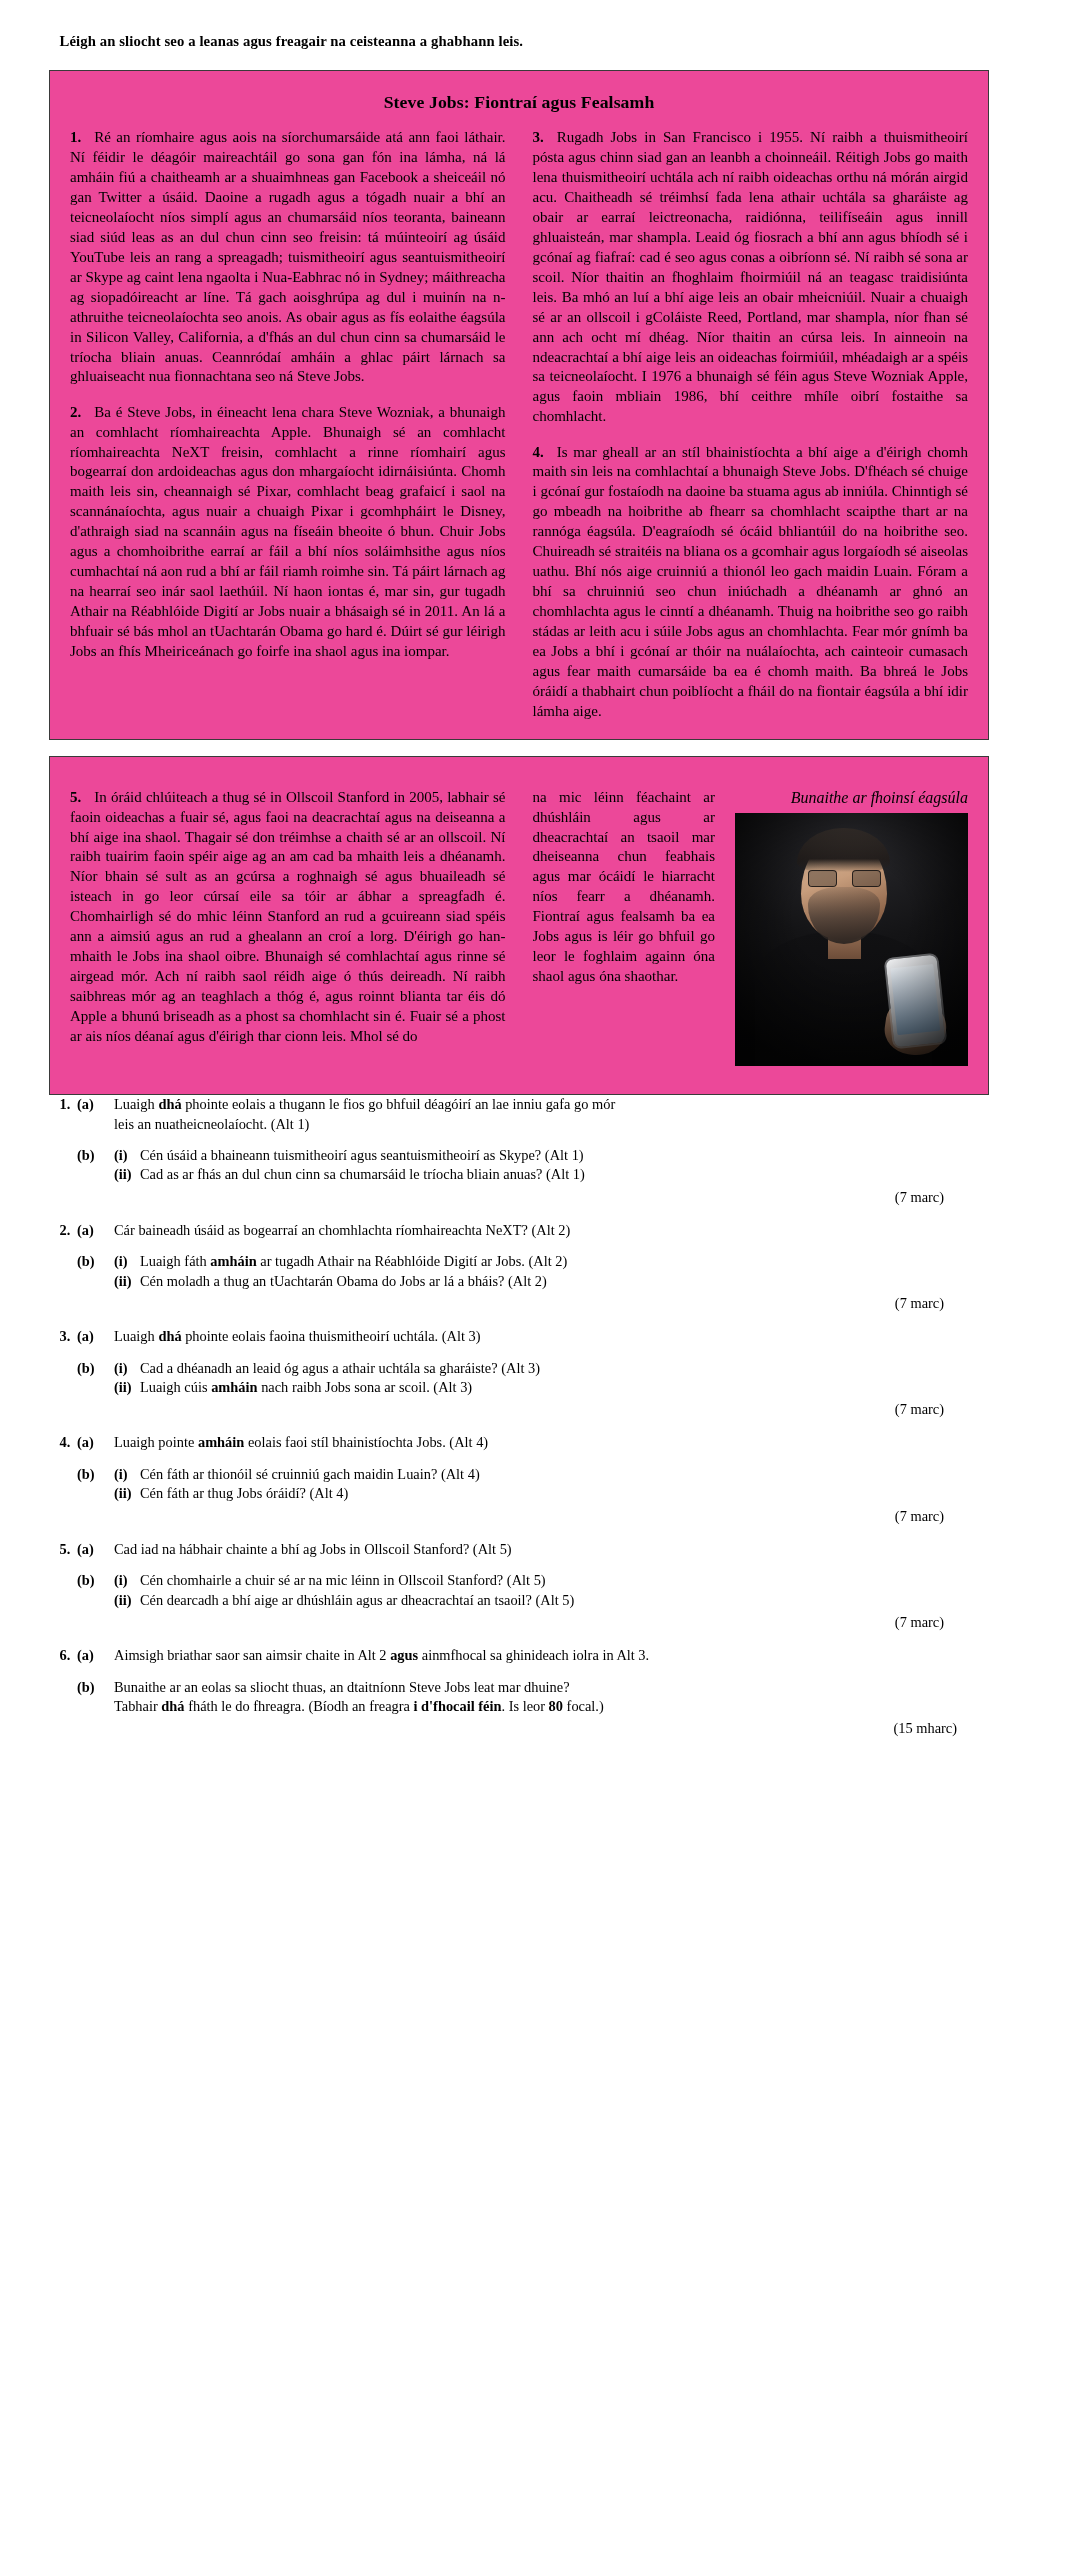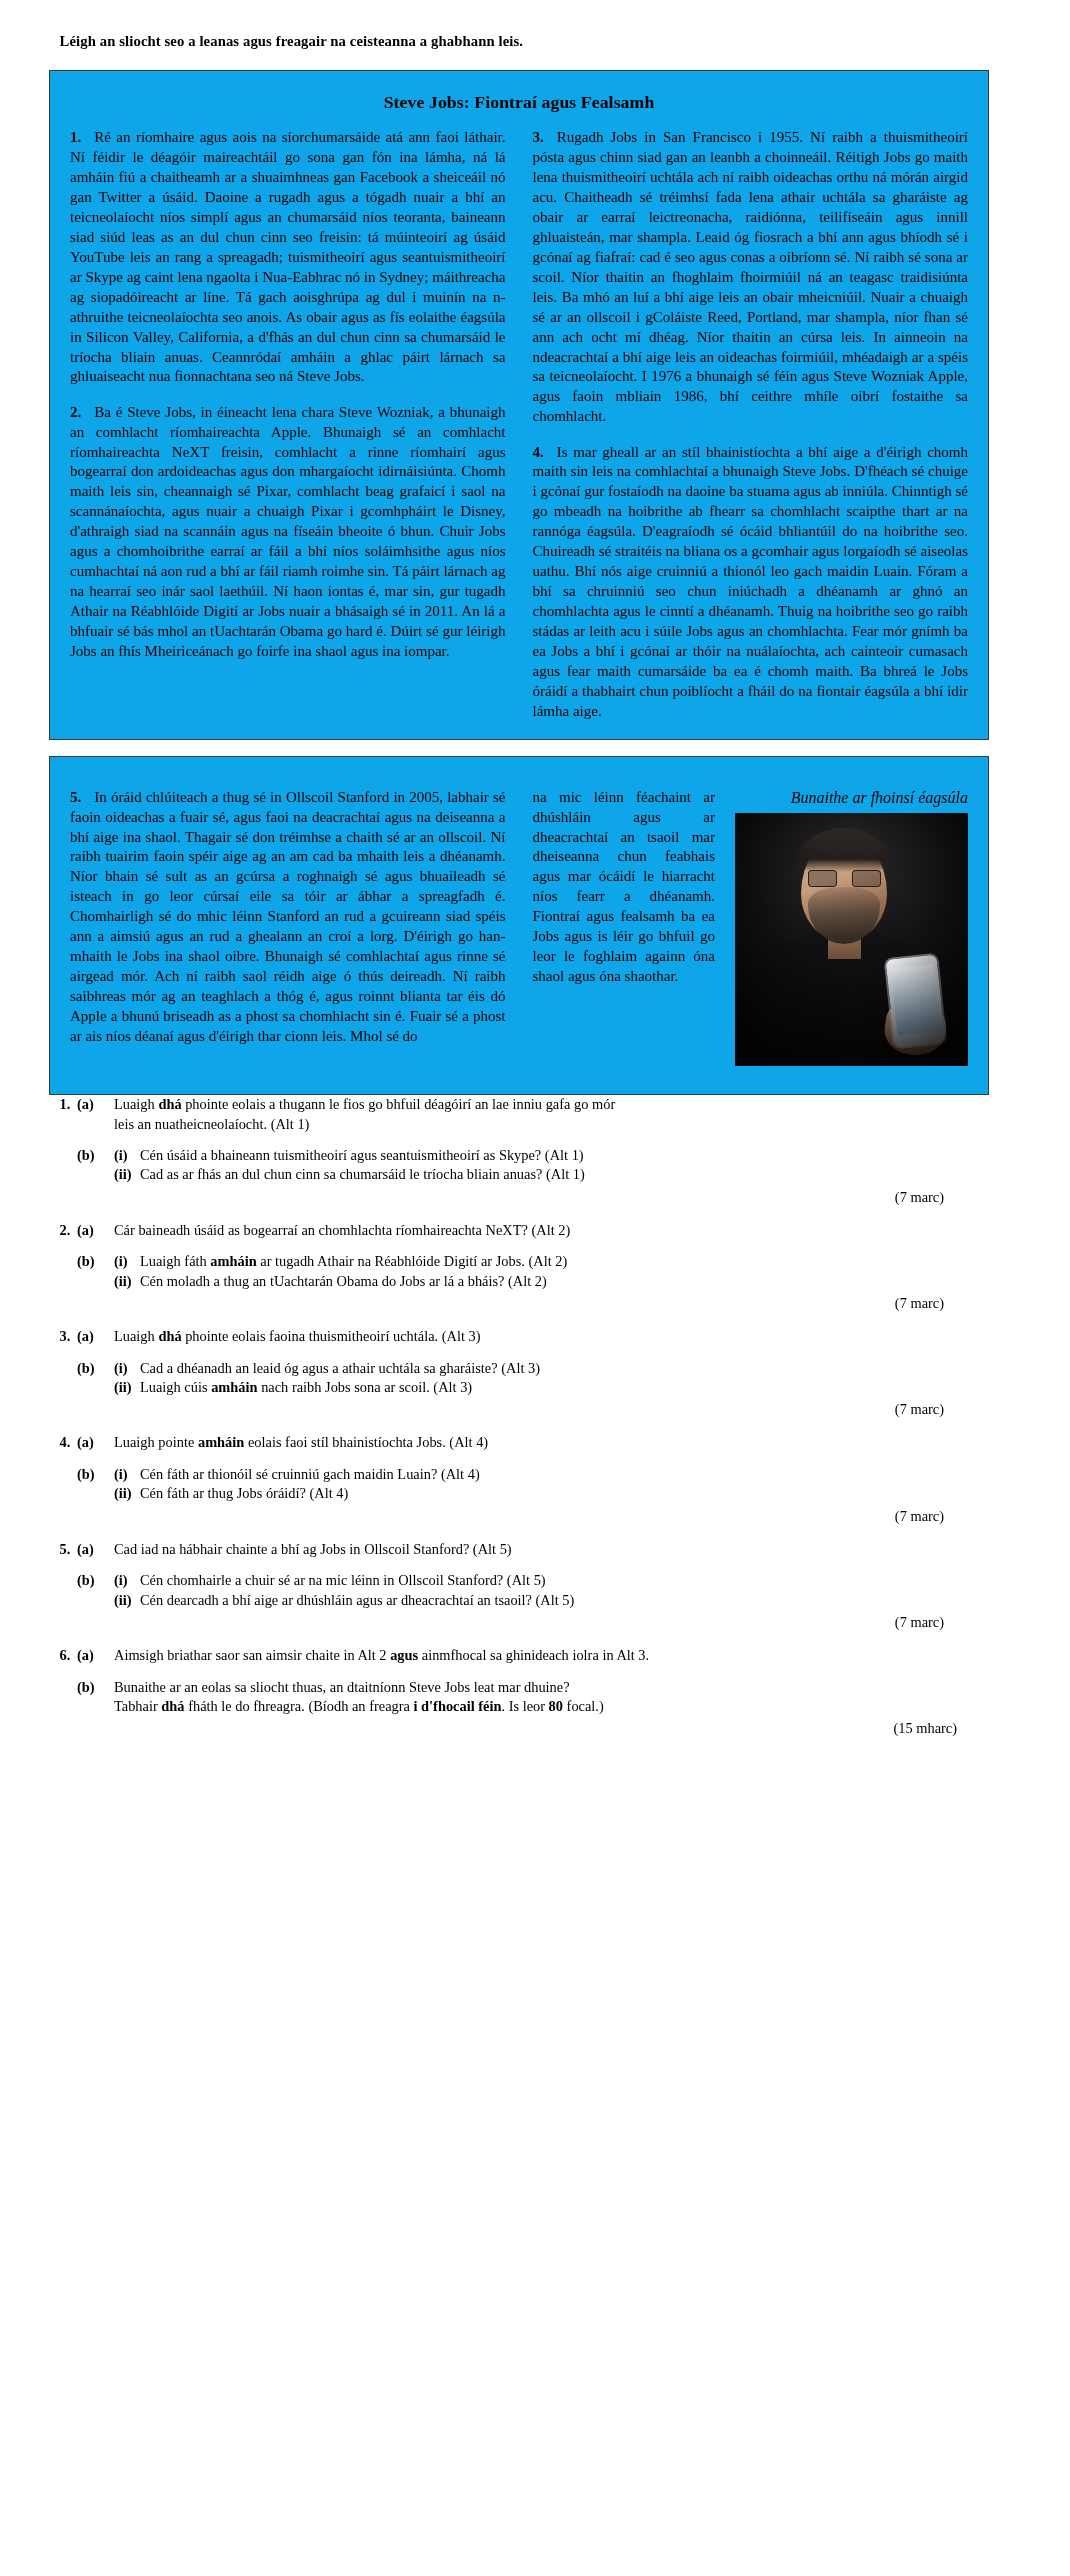--- a/index.html
+++ b/index.html
@@ -26,21 +26,21 @@
     font-weight: bold;
     letter-spacing: 0.1px;
     margin: 5.9px 0 20px 10.6px;
   }
 
   
   .passage-box {
     border: 1.5px solid #3a3a3a;
     box-sizing: border-box;
     padding: 14px 20px 17.7px 20px;
-    background: #0ea5e9;
+    background: #ec4899;
   }
   .passage-box.second {
     margin-top: 15.3px;
     padding: 31px 20px 20px 20px;
   }
 
   .passage-title {
     text-align: center;
     font-size: 17.7px;
     font-weight: bold;

